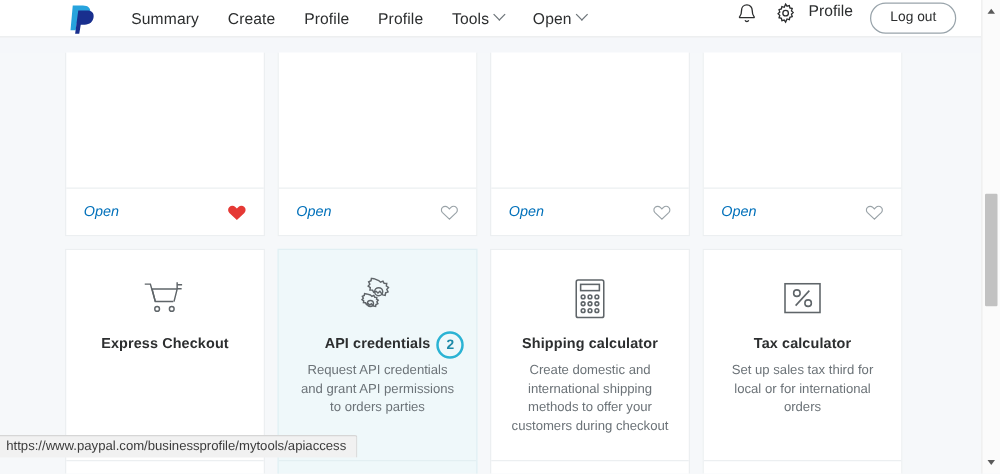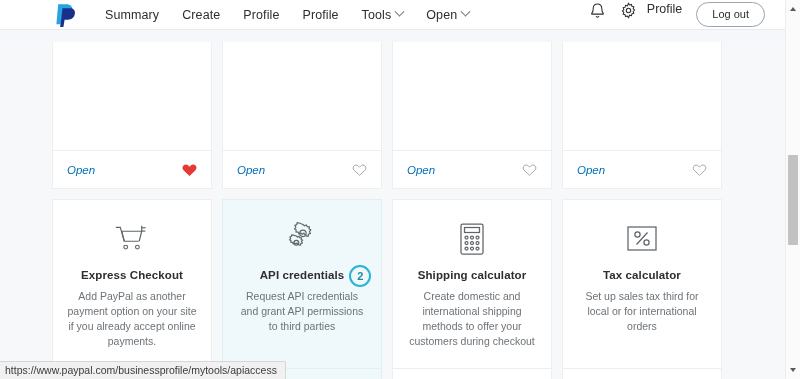--- a/index.html
+++ b/index.html
@@ -229,21 +229,21 @@
     width: 10px;
     height: 90px;
     background: #c2c2c2;
     border-radius: 1px;
     cursor: pointer;
   }
 
   
   #status-bar {
     position: absolute;
-    left: 0; bottom: 0;
+    left: 0; bottom: 13px;
     background: #f1f1f1;
     border: 1px solid #d6d6d6;
     border-left: none; border-bottom: none;
     border-top-right-radius: 2px;
     padding: 2px 8px 3px 5px;
     font-size: 10.5px;
     color: #3b3b3b;
     z-index: 10;
     white-space: nowrap;
     font-family: "Liberation Sans", sans-serif;
@@ -360,21 +360,20 @@
             <path d="M2 4h5l4.4 15.5h16"></path>
             <path d="M11.4 19.5L8.6 8.4h22.2L28 19.5"></path>
             <path d="M30.8 8.4V2.4"></path>
               <path d="M30.8 4.5h4.4"></path>
               <path d="M30.8 8.2h4"></path>
             <circle cx="13" cy="26" r="2.1"></circle>
               <circle cx="26" cy="26" r="2.1"></circle>
           </svg>
         </div>
         <div class="card-title">Express Checkout</div>
-        <div class="card-desc">Add PayPal as another payment option on your site if you already accept online payments.</div>
       </div>
       <div class="card-footer">
         
         
       </div>
     </div>
 
     <div class="tool-card is-highlighted">
       <div class="card-body">
         <div class="card-icon">
@@ -386,21 +385,21 @@
             <g transform="translate(14,22)">
               <circle cx="0" cy="0" r="2.6"></circle>
               <path d="M0-7.2l1.3 1.1 1.6-.7.8 1.5 1.7.1-.2 1.6 1.4.9-1.1 1.3.8 1.6-1.6.7-.3 1.6-1.6-.3L.8.2-.5 1.3-1.8.2l-1.6.7-.8-1.5-1.7-.1.2-1.6-1.4-.9 1.1-1.3-.8-1.6 1.6-.7.3-1.6 1.6.3L0-7.2z"></path>
             </g>
           </svg>
         </div>
         <div class="card-title">
           <span>API credentials</span>
           <span class="step-badge">2</span>
         </div>
-        <div class="card-desc">Request API credentials and grant API permissions to third parties</div>
+        <div class="card-desc">Request API credentials and grant API permissions to orders parties</div>
       </div>
       <div class="card-footer">
         
         
       </div>
     </div>
 
     <div class="tool-card">
       <div class="card-body">
         <div class="card-icon">

